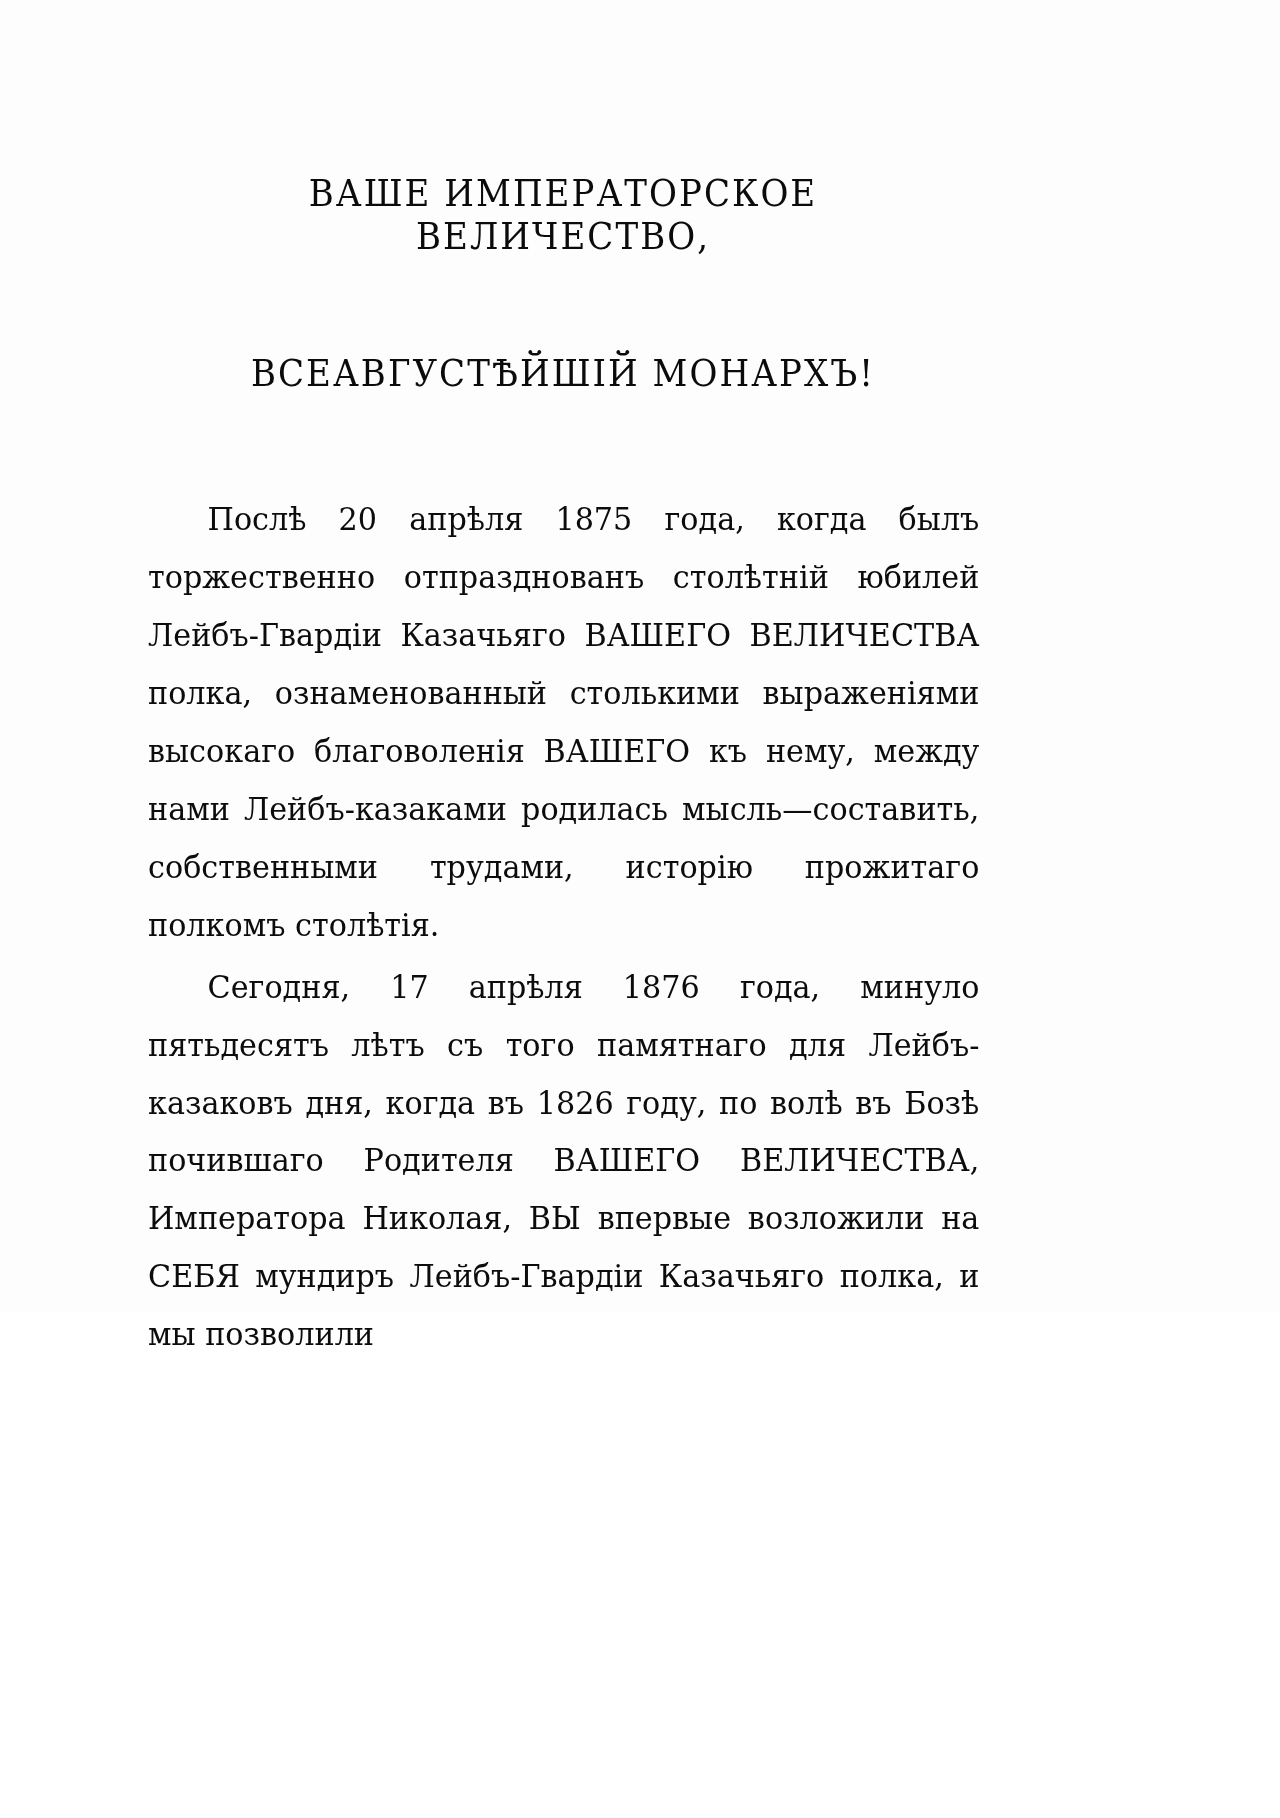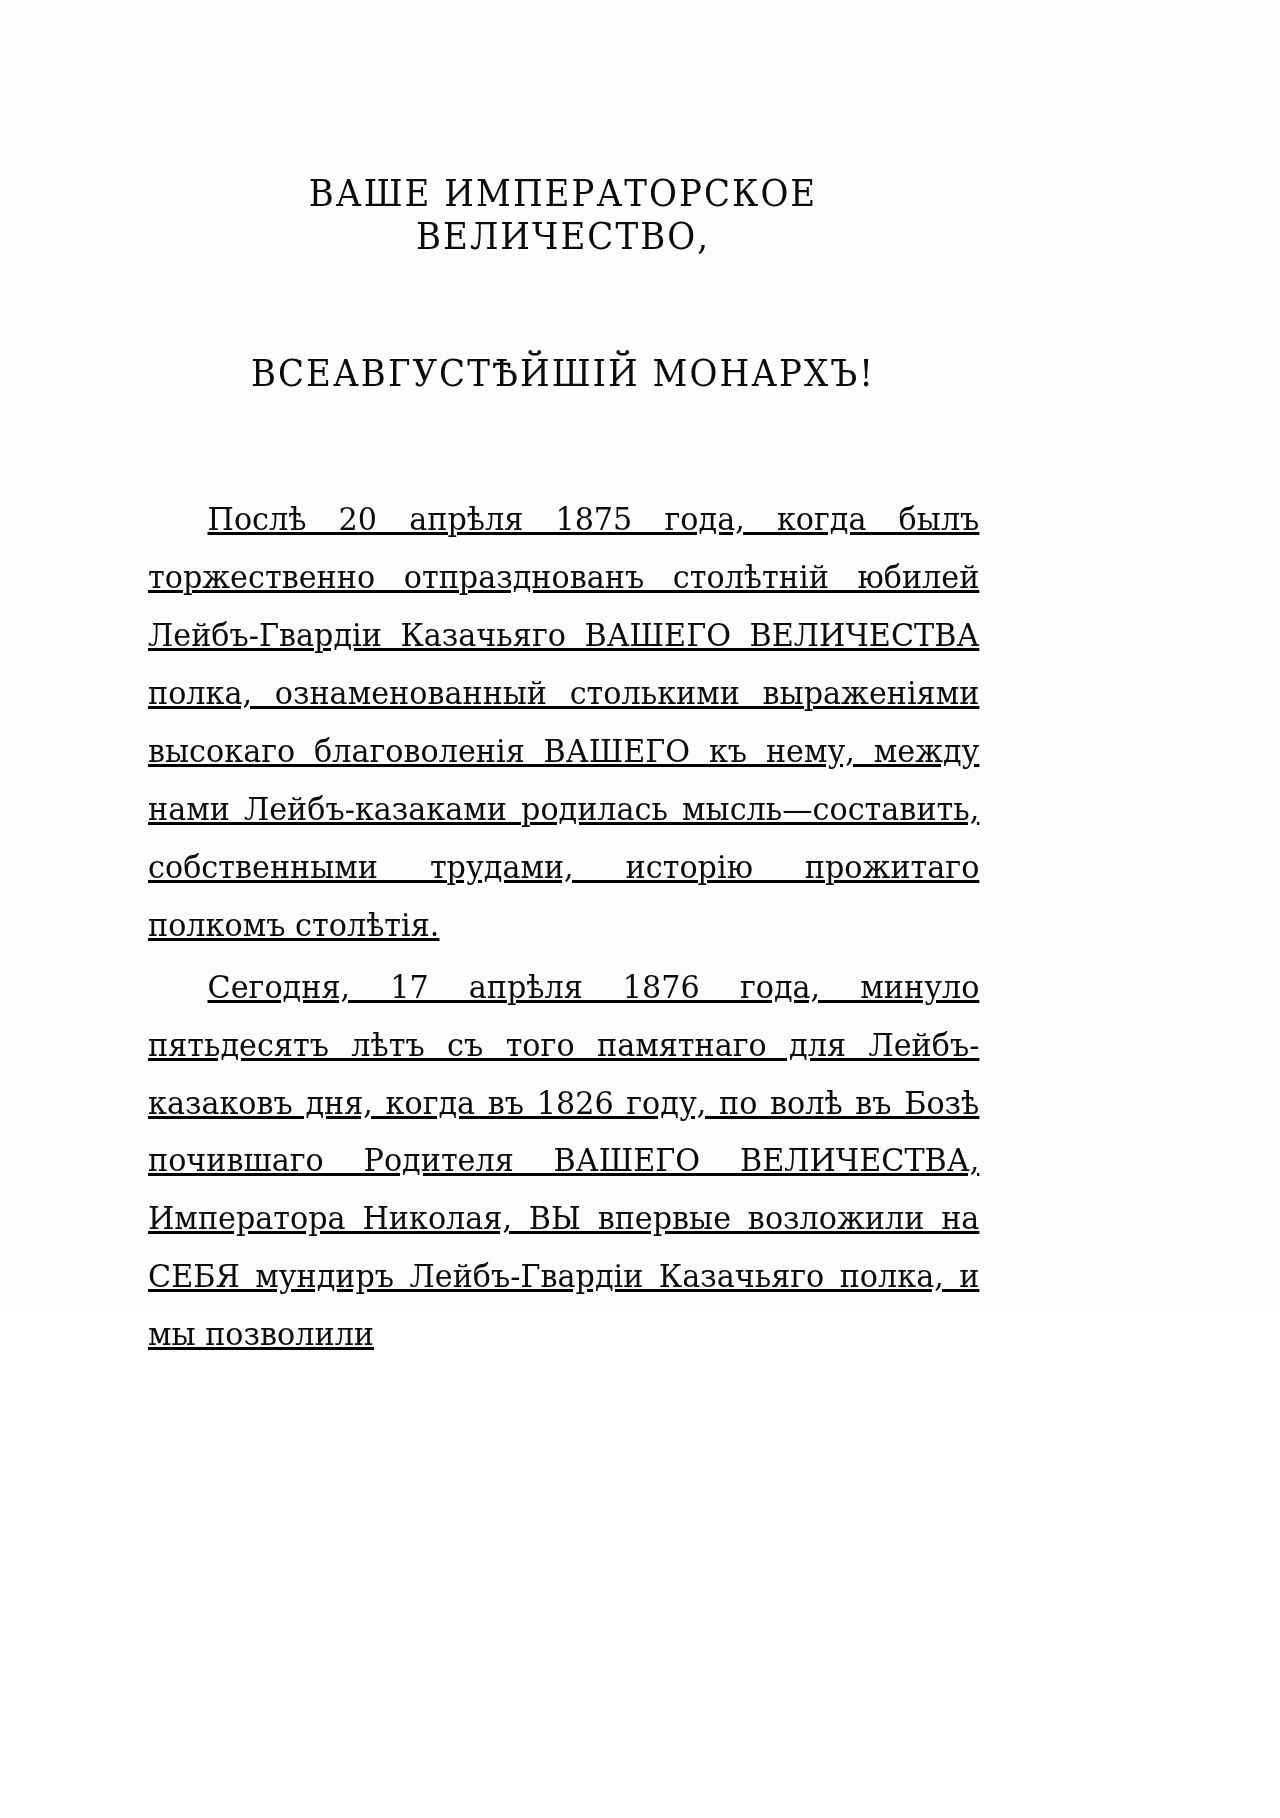--- a/index.html
+++ b/index.html
@@ -43,21 +43,20 @@
     margin-top: 22px;
     margin-bottom: 0;
   }
   .heading-2 {
     font-size: 37px;
     margin-top: 94px;
     margin-bottom: 0;
   }
   .body-block {
     margin-top: 96px;
-    text-decoration: underline;
   }
   .para {
     font-size: 31.5px;
     line-height: 1.84;
     text-align: justify;
     text-justify: inter-word;
     text-indent: 62px;
     margin: 0;
     color: #0c0c0c;
     transform: scaleX(0.96);

